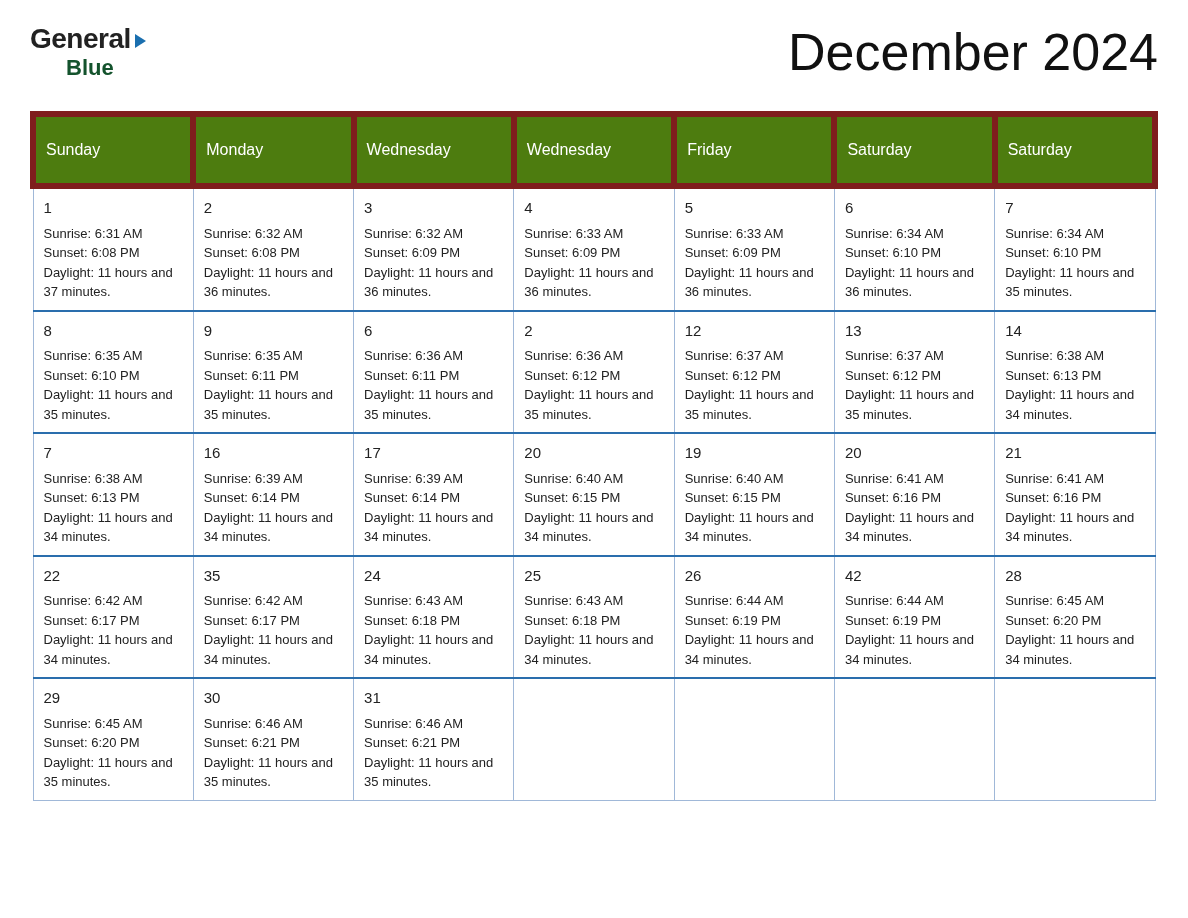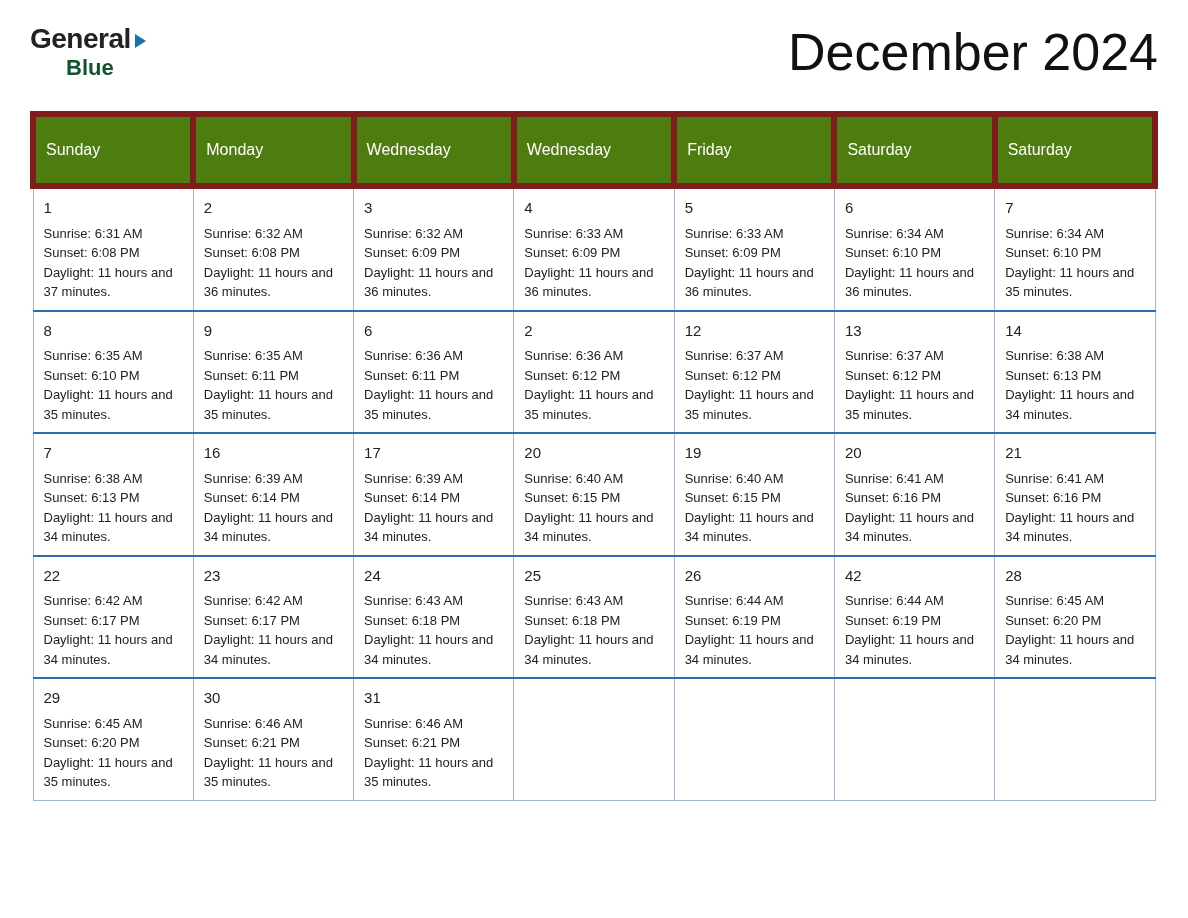--- a/index.html
+++ b/index.html
@@ -253,21 +253,21 @@
       </td>
       </tr>
       <tr class="row-divider">
         <td>
         <span class="day-num">22</span>
         <span>Sunrise: 6:42 AM</span><br>
         <span>Sunset: 6:17 PM</span><br>
         <span>Daylight: 11 hours and 34 minutes.</span>
       </td>
         <td>
-        <span class="day-num">23</span>
+        <span class="day-num">35</span>
         <span>Sunrise: 6:42 AM</span><br>
         <span>Sunset: 6:17 PM</span><br>
         <span>Daylight: 11 hours and 34 minutes.</span>
       </td>
         <td>
         <span class="day-num">24</span>
         <span>Sunrise: 6:43 AM</span><br>
         <span>Sunset: 6:18 PM</span><br>
         <span>Daylight: 11 hours and 34 minutes.</span>
       </td>

